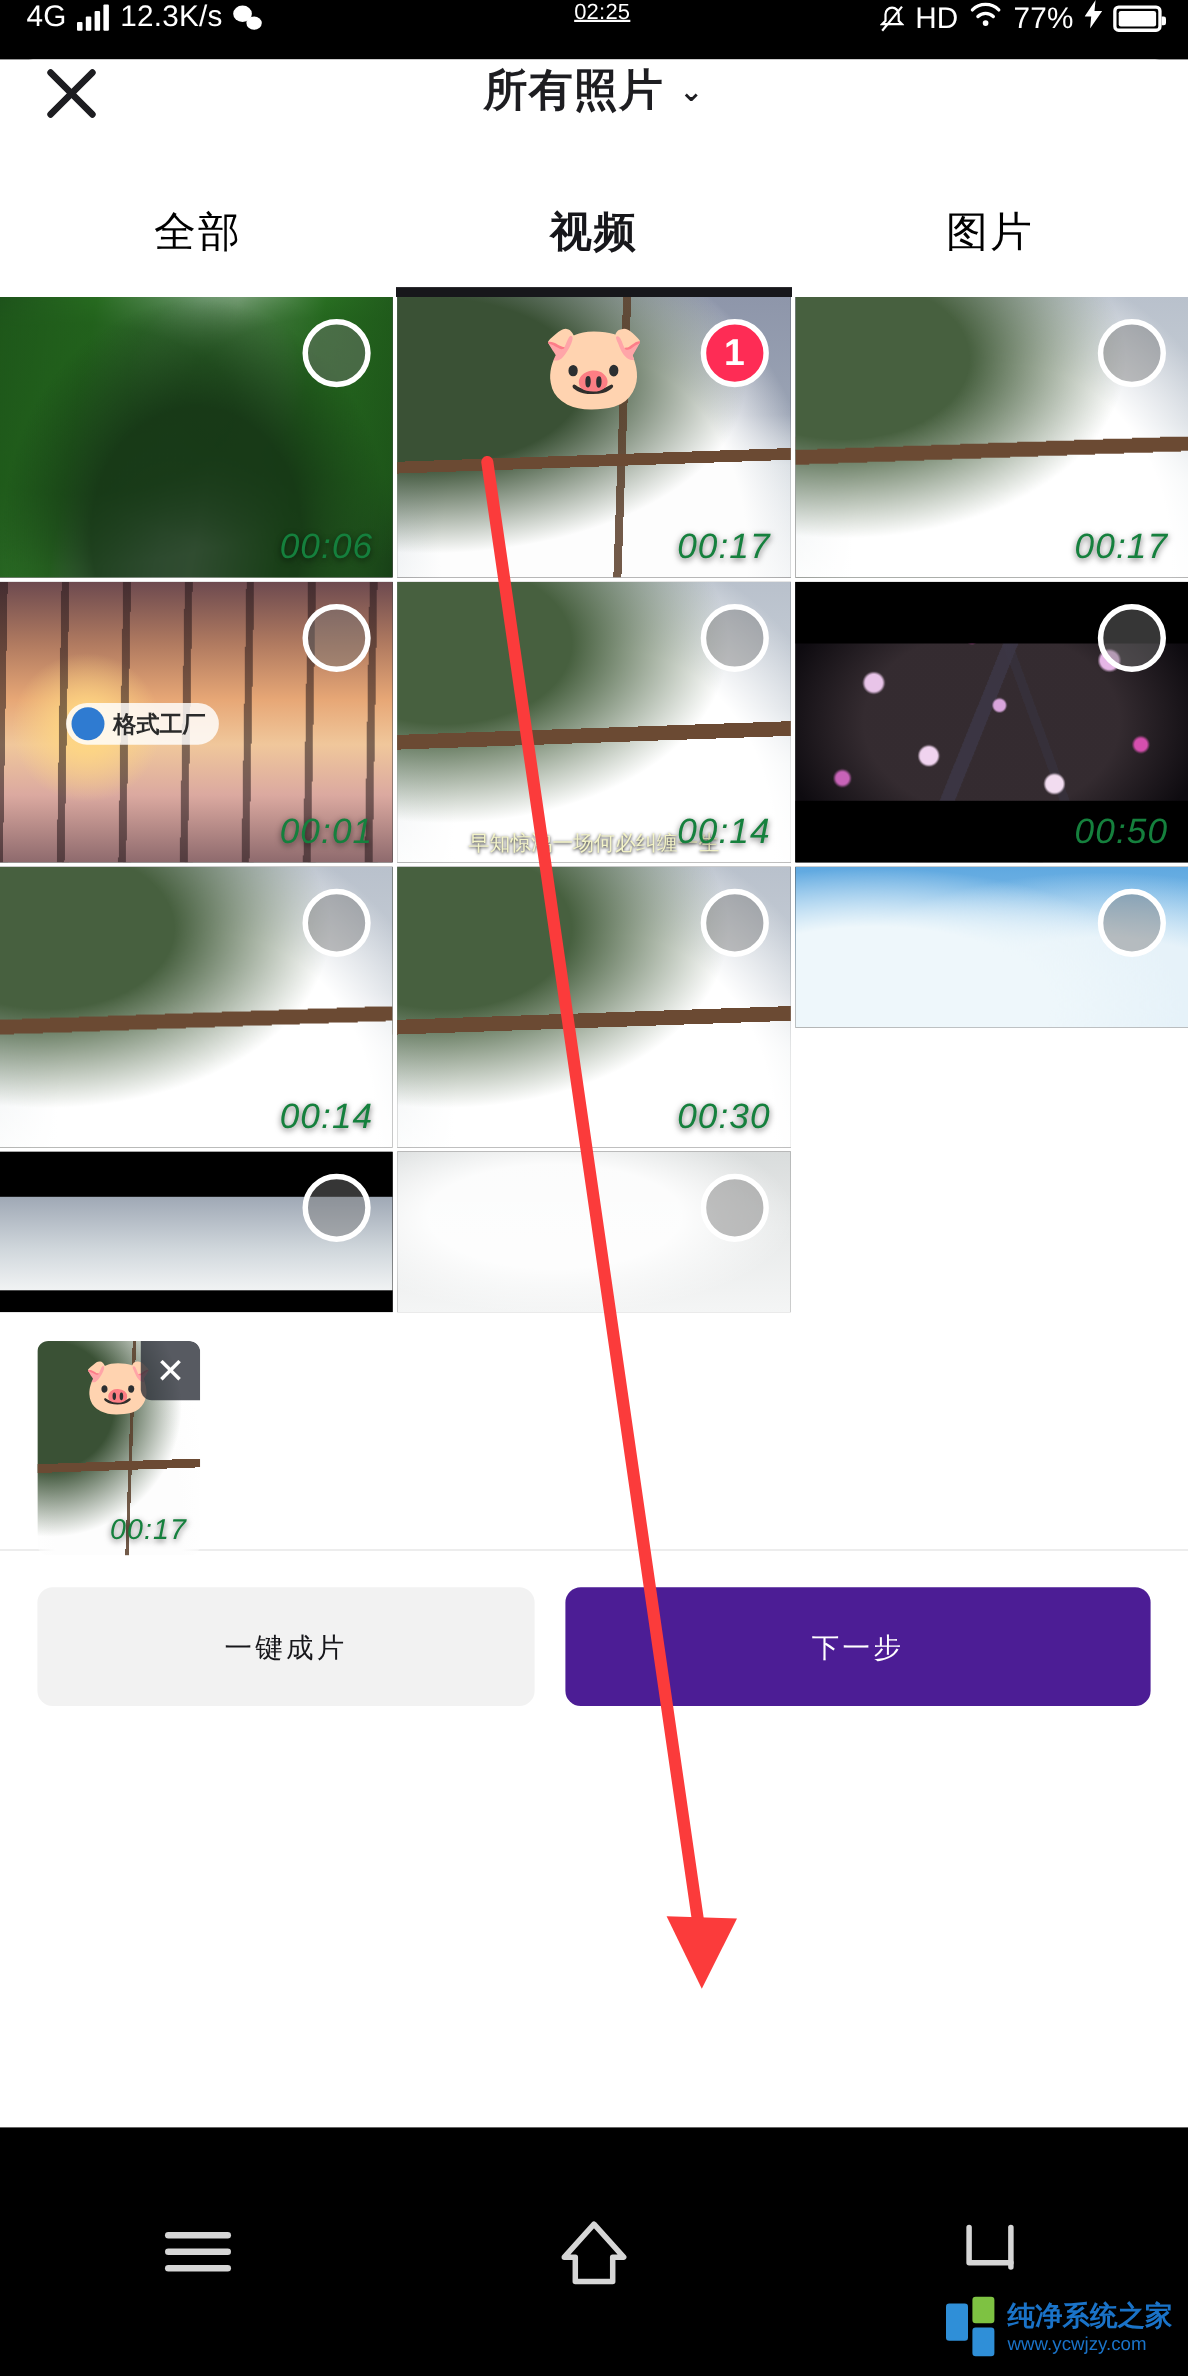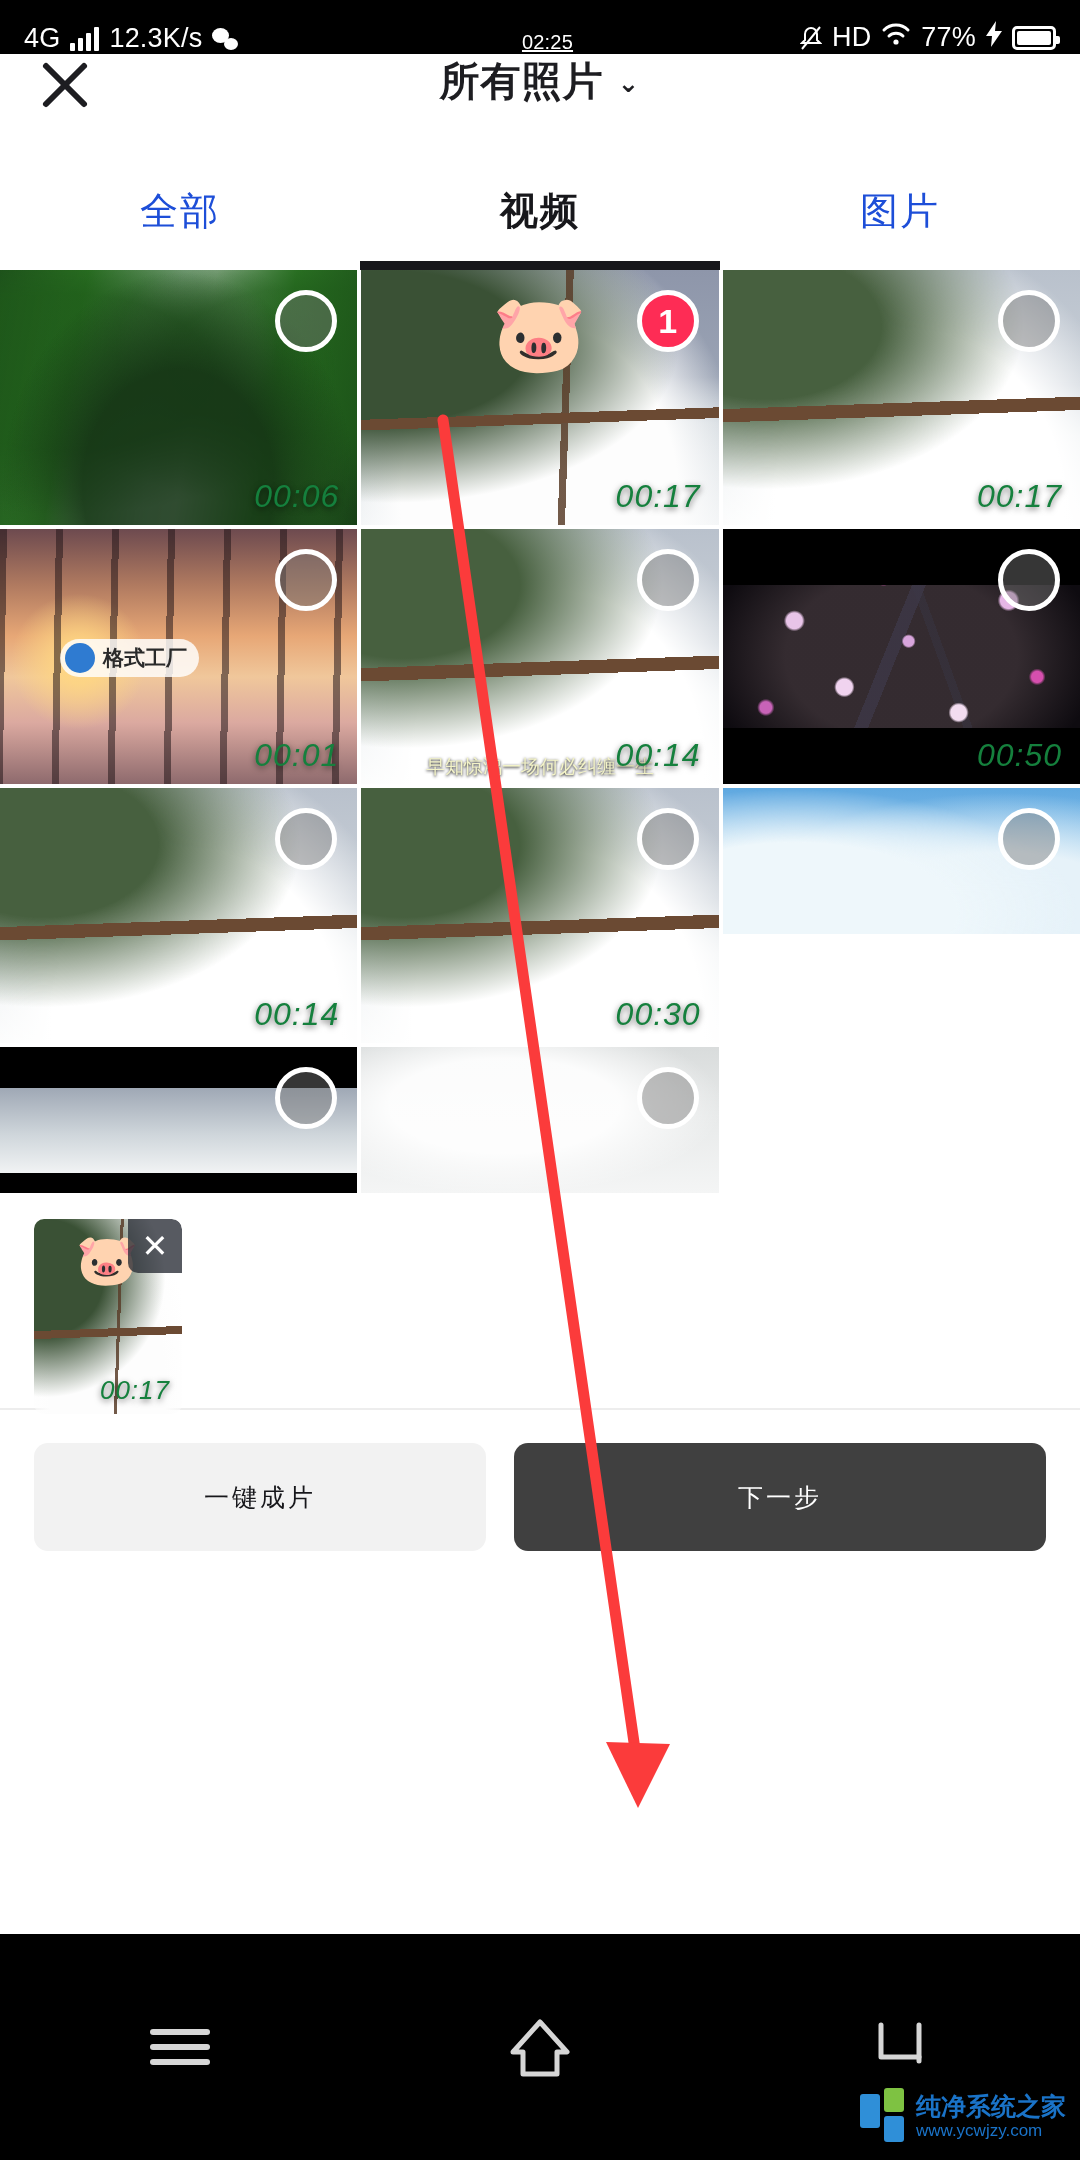--- a/index.html
+++ b/index.html
@@ -8,21 +8,21 @@
     background: #ffffff;
     font-family: "Liberation Sans", "DejaVu Sans", sans-serif;
     overflow: hidden;
   }
   .phone { position: relative; width: 1080px; height: 2160px; background: #fff; }
 
   
   .statusbar {
     position: absolute; top: 0; left: 0; width: 1080px; height: 54px;
     background: #000; color: #fff;
-    display: flex; align-items: flex-end; justify-content: space-between;
+    display: flex; align-items: flex-start; justify-content: space-between;
     padding: 0 24px; font-size: 27px; letter-spacing: .2px;
   }
   .sb-left, .sb-right { display: flex; align-items: center; gap: 10px; }
   .sb-center { position: absolute; left: 15px; right: 0; text-align: center; font-size: 20px; font-weight: 500; text-decoration: underline;}
   .signal-bars { display: inline-flex; align-items: flex-end; gap: 3px; height: 24px; }
   .signal-bars i { display: block; width: 5px; background: #fff; border-radius: 1px; }
   .signal-bars i:nth-child(1){height:8px}
   .signal-bars i:nth-child(2){height:13px}
   .signal-bars i:nth-child(3){height:18px}
   .signal-bars i:nth-child(4){height:24px}
@@ -76,21 +76,21 @@
     font-size: 33px; font-weight: 500; font-family: inherit; cursor: pointer;
     letter-spacing: 1px;
   }
 
   
   .tabs { display: flex; height: 98px; }
   .tab {
     flex: 1; display: flex; align-items: flex-start; justify-content: center;
     position: relative; cursor: pointer; padding-top: 14px;
   }
-  .tab span { font-size: 38px; color: #1d4ed8; letter-spacing: 2px; }
+  .tab span { font-size: 38px; color: #000000; letter-spacing: 2px; }
   .tab.active span { color: #17171b; font-weight: 700; }
   .tab.active::after {
     content: ""; position: absolute; bottom: 0; left: 0; right: 0;
     height: 9px; background: #17171b;
   }
 
   
   .grid {
     display: grid; grid-template-columns: repeat(3, 1fr);
     gap: 4px; padding: 0;
@@ -210,21 +210,21 @@
     border-top: 2px solid #ededed;
     height: 176px; display: flex; align-items: center; gap: 28px;
     padding: 0 34px; background: #fff;
   }
   .btn {
     flex: 1; height: 108px; border-radius: 14px; border: none;
     font-size: 25px; font-family: inherit; font-weight: 500; letter-spacing: 3px;
     cursor: pointer;
   }
   .btn-secondary { background: #f2f2f2; color: #17171b; max-width: 452px; }
-  .btn-primary { background: #404040; color: #fff; }
+  .btn-primary { background: #4c1d95; color: #fff; }
 
   
   .arrow { position: absolute; inset: 0; pointer-events: none; z-index: 60; }
 
   
   .navbar {
     position: absolute; bottom: 0; left: 0; width: 1080px; height: 226px;
     background: #000; display: flex; align-items: center; justify-content: space-around;
   }
   .nav-btn { width: 120px; height: 100px; display:flex; align-items:center; justify-content:center; cursor:pointer; }

